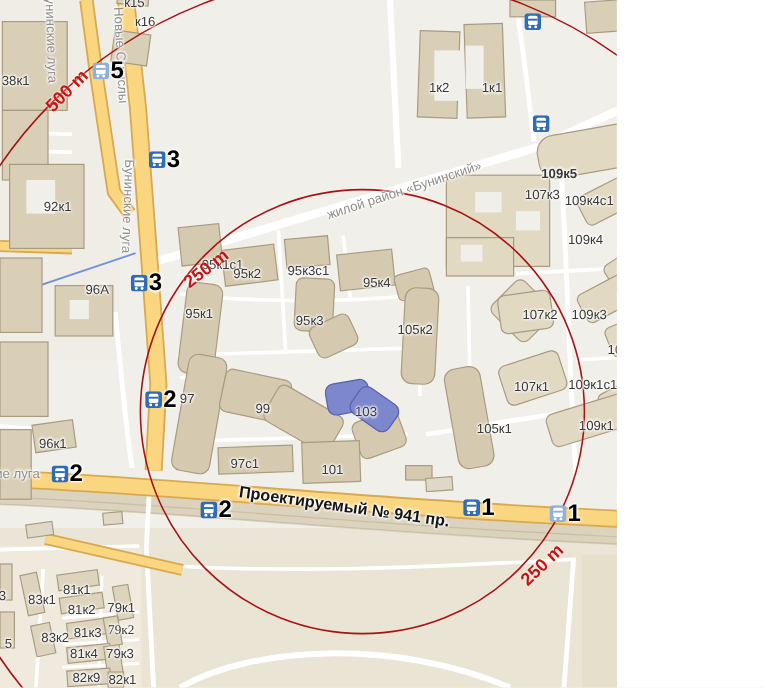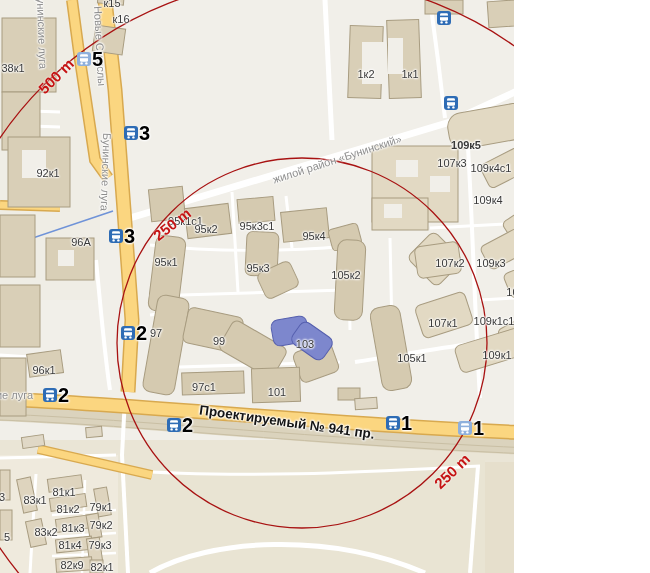--- a/index.html
+++ b/index.html
@@ -236,21 +236,21 @@
     <div class="map-label" style="left: 219px; top: 341px;">99</div>
     <div class="map-label" style="left: 305px; top: 344px;">103</div>
     <div class="map-label" style="left: 204px; top: 387px;">97с1</div>
     <div class="map-label" style="left: 277px; top: 392px;">101</div>
     <div class="map-label" style="left: 64px; top: 492px;">81к1</div>
     <div class="map-label" style="left: 35px; top: 500px;">83к1</div>
     <div class="map-label" style="left: 68px; top: 509px;">81к2</div>
     <div class="map-label" style="left: 101px; top: 507px;">79к1</div>
     <div class="map-label" style="left: 46px; top: 532px;">83к2</div>
     <div class="map-label" style="left: 73px; top: 528px;">81к3</div>
-    <div class="map-label" style="left: 101px; top: 525px;">79к2</div>
+    <div class="map-label" style="left: 101px; top: 525px; font-family: Liberation Serif, serif;">79к2</div>
     <div class="map-label" style="left: 70px; top: 545px;">81к4</div>
     <div class="map-label" style="left: 100px; top: 545px;">79к3</div>
     <div class="map-label" style="left: 72px; top: 565px;">82к9</div>
     <div class="map-label" style="left: 102px; top: 567px; text-align: right;">82к1</div>
     <div class="map-label" style="left: 2px; top: 497px;">3</div>
     <div class="map-label" style="left: 7px; top: 537px;">5</div>
     <div class="street-label major" style="left: 287px; top: 422px; transform: translate(-50%, -50%) rotate(8deg);">Проектируемый № 941 пр.</div>
     <div class="street-label" style="left: 337px; top: 159px; transform: translate(-50%, -50%) rotate(-18deg);">жилой район «Бунинский»</div>
     <div class="street-label" style="left: 557px; top: 197px; transform: translate(-50%, -50%) rotate(-90deg);">жилой район «Бунинский»</div>
     <div class="street-label" style="left: 616px; top: -47px; transform: translate(-50%, -50%) rotate(-90deg);">жилой район «Бунинский»</div>

